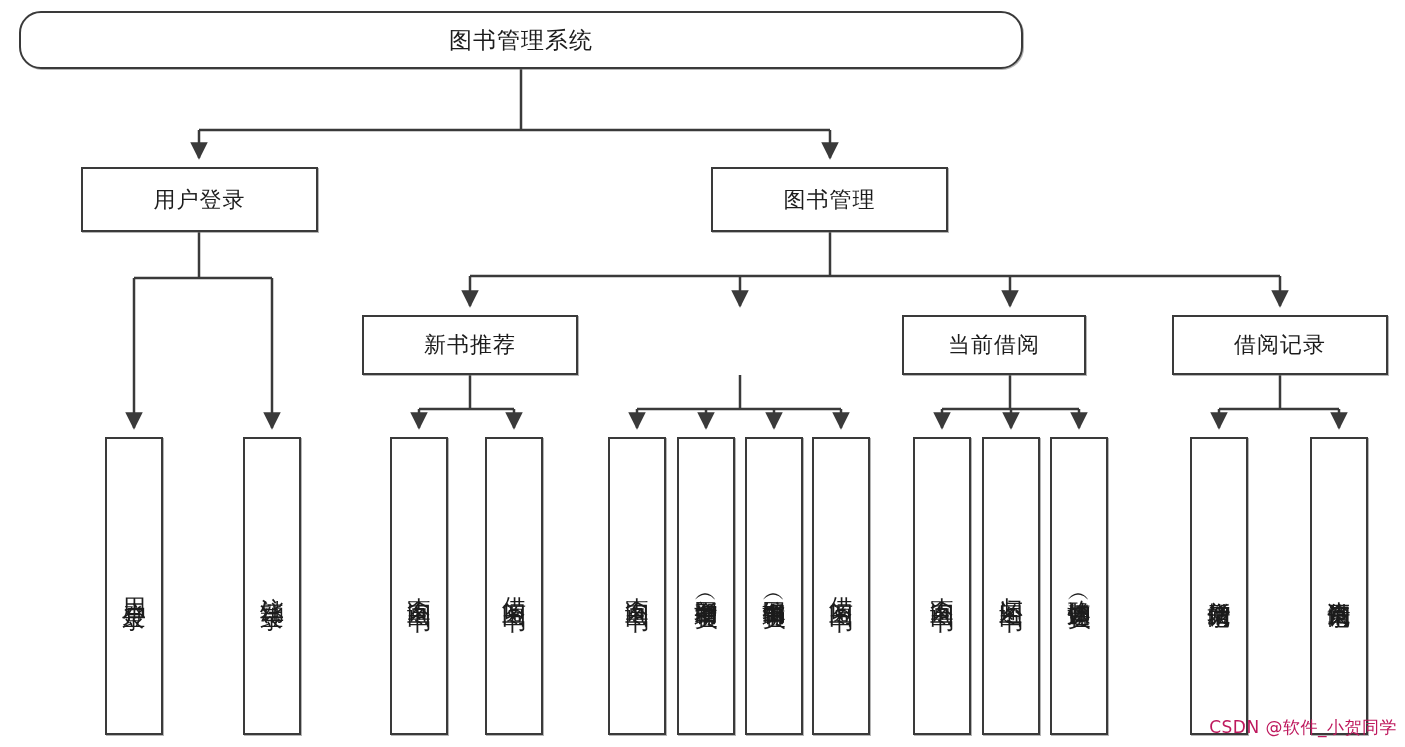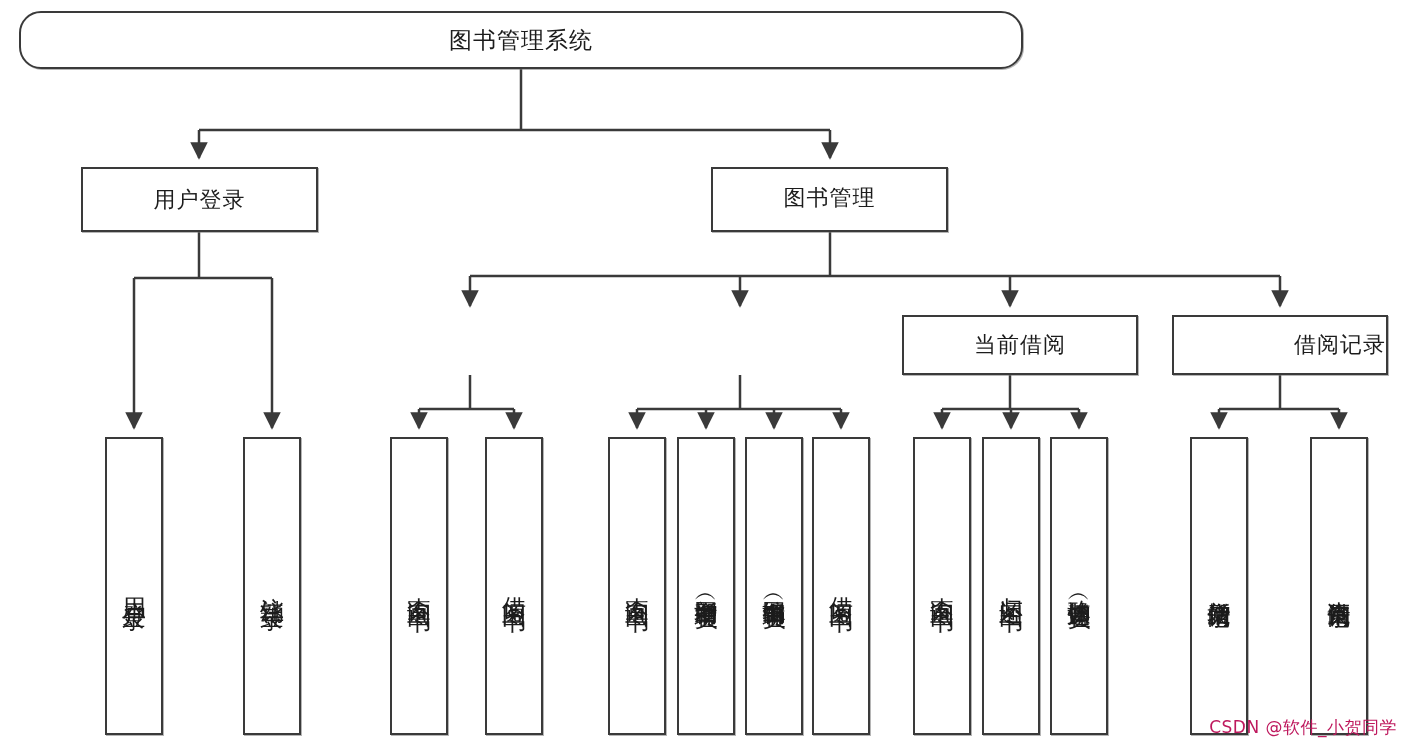--- a/index.html
+++ b/index.html
@@ -126,28 +126,31 @@
     </g>
   </svg>
 
   <div class="node lvl-root" style="left:19px; top:11px; width:1004px; height:58px;border-radius:22px;">
     <span class="node-label">图书管理系统</span>
   </div>
 
   <div class="node lvl-2" style="left:81px; top:167px; width:237px; height:65px;">
     <span class="node-label">用户登录</span>
   </div>
-  <div class="node lvl-2" style="left:711px; top:167px; width:237px; height:65px;font-family:Liberation Mono, monospace;">
+  <div class="node lvl-2" style="left:711px; top:167px; width:237px; height:65px;">
     <span class="node-label">图书管理</span>
   </div>
 
-  <div class="node lvl-3" style="left:902px; top:315px; width:236px; height:60px;">
+  <div class="node lvl-3" style="left:362px; top:315px; width:216px; height:60px;">
+    <span class="node-label">新书推荐</span>
+  </div>
+  <div class="node lvl-3" style="left:902px; top:315px; width:184px; height:60px;">
     <span class="node-label">当前借阅</span>
   </div>
-  <div class="node lvl-3" style="left:1172px; top:315px; width:216px; height:60px;justify-content:flex-end;">
+  <div class="node lvl-3" style="left:1172px; top:315px; width:216px; height:60px;">
     <span class="node-label">借阅记录</span>
   </div>
 
   <div class="node leaf" style="left:105px; top:437px; width:58px; height:298px;">
     <span class="node-label">用户登录</span>
   </div>
   <div class="node leaf" style="left:243px; top:437px; width:58px; height:298px;">
     <span class="node-label">注销登录</span>
   </div>
 

